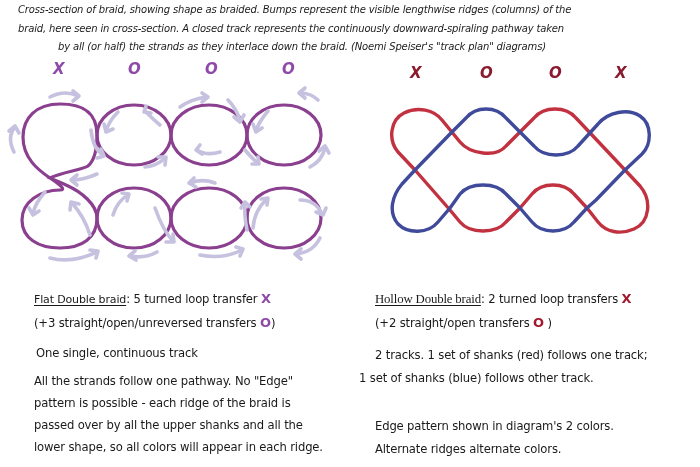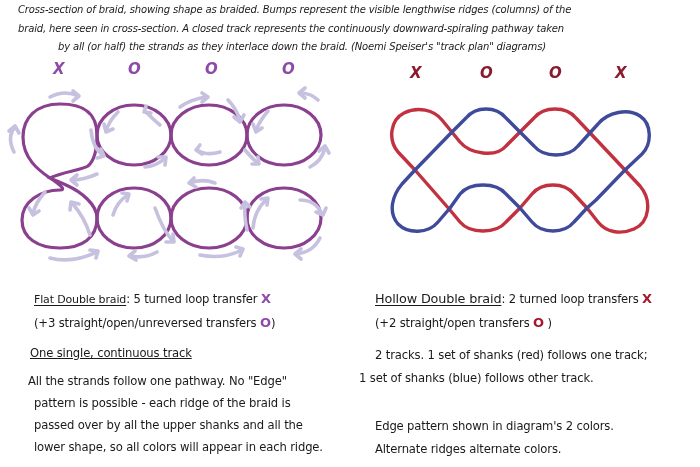--- a/index.html
+++ b/index.html
@@ -116,28 +116,28 @@
          L450,208 L438,222 C428,234 408,234 398,224 C388,212 392,196 402,184 Z"></path>
   </g>
 </svg>
 
 <div class="line" style="left:34px; top:291px;">
   <span class="title-u" style="font-size:11px;">Flat Double braid</span><span>: 5 turned loop transfer </span><span class="mk purple">X</span>
 </div>
 <div class="line" style="left:34px; top:315px;">
   <span>(+3 straight/open/unreversed transfers </span><span class="mk purple">O</span><span>)</span>
 </div>
-<div class="line" style="left:30px; top:346px;text-decoration:underline;">One single, continuous track</div>
-<div class="line" style="left:28px; top:374px;text-align:right;">All the strands follow one pathway. No "Edge"</div>
+<div class="line" style="left:36px; top:346px;">One single, continuous track</div>
+<div class="line" style="left:34px; top:374px;text-align:right;">All the strands follow one pathway. No "Edge"</div>
 <div class="line" style="left:34px; top:396px;">pattern is possible - each ridge of the braid is</div>
 <div class="line" style="left:34px; top:418px;">passed over by all the upper shanks and all the</div>
 <div class="line" style="left:34px; top:440px;">lower shape, so all colors will appear in each ridge.</div>
 
 <div class="line" style="left:375px; top:291px;">
-  <span class="title-u" style="font-size:12.8px;">Hollow Double braid</span><span>: 2 turned loop transfers </span><span class="mk red">X</span>
+  <span class="title-u" style="font-size:12.8px;font-family:Liberation Serif, serif;">Hollow Double braid</span><span>: 2 turned loop transfers </span><span class="mk red">X</span>
 </div>
 <div class="line" style="left:375px; top:315px;">
   <span>(+2 straight/open transfers </span><span class="mk red">O</span><span> )</span>
 </div>
 <div class="line" style="left:375px; top:348px;">2 tracks. 1 set of shanks (red) follows one track;</div>
 <div class="line" style="left:359px; top:371px;">1 set of shanks (blue) follows other track.</div>
 <div class="line" style="left:375px; top:419px;">Edge pattern shown in diagram's 2 colors.</div>
 <div class="line" style="left:375px; top:442px;">Alternate ridges alternate colors.</div>
 
 </body></html>

